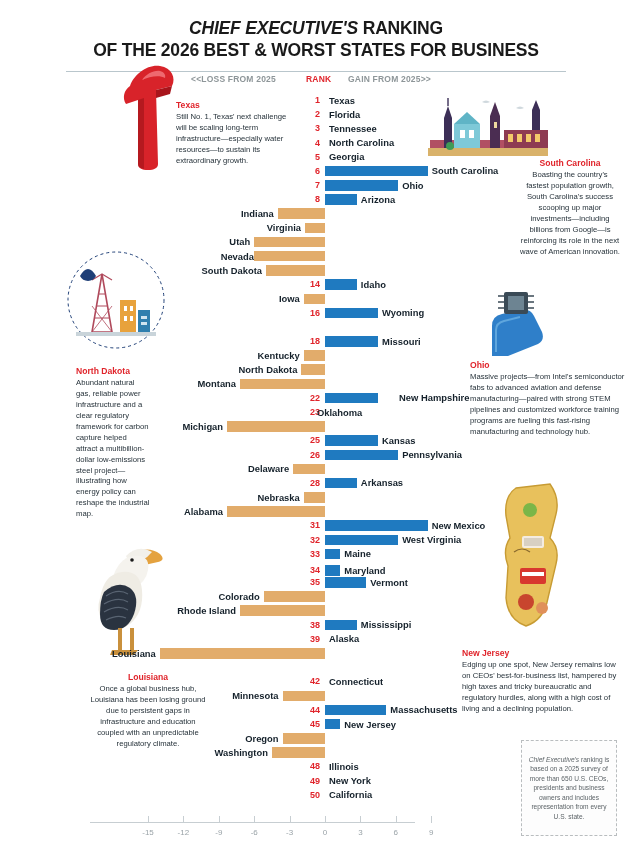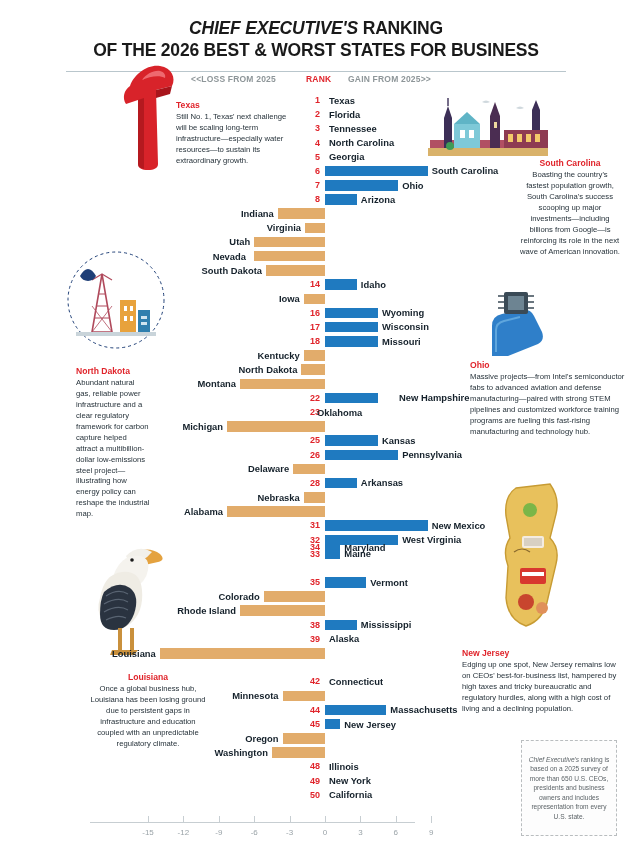--- a/index.html
+++ b/index.html
@@ -229,21 +229,21 @@
       <div class="bar-label left" style="right: 331.06px;">Virginia</div>
     </div>
     <div class="row" style="top: 141.8px;">
       <div class="rank-num">11</div>
       <div class="bar loss" style="width: 70.8px; left: 254.2px;"></div>
       <div class="bar-label left" style="right: 381.8px;">Utah</div>
     </div>
     <div class="row" style="top: 155.98px;">
       <div class="rank-num">12</div>
       <div class="bar loss" style="width: 70.8px; left: 254.2px;"></div>
-      <div class="bar-label left" style="right: 386px; margin-left: 36px;">Nevada</div>
+      <div class="bar-label left" style="right: 378px; margin-left: 36px;">Nevada</div>
     </div>
     <div class="row" style="top: 170.16px;">
       <div class="rank-num">13</div>
       <div class="bar loss" style="width: 59px; left: 266px;"></div>
       <div class="bar-label left" style="right: 370px;">South Dakota</div>
     </div>
     <div class="row" style="top: 184.34px;">
       <div class="rank-num">14</div>
       <div class="bar gain" style="width: 31.86px;"></div>
       <div class="bar-label right" style="left: 360.86px;">Idaho</div>
@@ -251,25 +251,20 @@
     <div class="row" style="top: 198.52px;">
       <div class="rank-num">15</div>
       <div class="bar loss" style="width: 21.24px; left: 303.76px;"></div>
       <div class="bar-label left" style="right: 332.24px;">Iowa</div>
     </div>
     <div class="row" style="top: 212.7px;">
       <div class="rank-num">16</div>
       <div class="bar gain" style="width: 53.1px;"></div>
       <div class="bar-label right" style="left: 382.1px;">Wyoming</div>
     </div>
-    <div class="row" style="top: 226.88px;">
-      <div class="rank-num">17</div>
-      <div class="bar gain" style="width: 53.1px;"></div>
-      <div class="bar-label right" style="left: 382.1px;">Wisconsin</div>
-    </div>
     <div class="row" style="top: 241.06px;">
       <div class="rank-num">18</div>
       <div class="bar gain" style="width: 53.1px;"></div>
       <div class="bar-label right" style="left: 382.1px;">Missouri</div>
     </div>
     <div class="row" style="top: 255.24px;">
       <div class="rank-num">19</div>
       <div class="bar loss" style="width: 21.24px; left: 303.76px;"></div>
       <div class="bar-label left" style="right: 332.24px;">Kentucky</div>
     </div>
@@ -335,21 +330,21 @@
     <div class="row" style="top: 439.58px;">
       <div class="rank-num">32</div>
       <div class="bar gain" style="width: 73.16px;"></div>
       <div class="bar-label right" style="left: 402.16px;">West Virginia</div>
     </div>
     <div class="row" style="top: 453.76px;">
       <div class="rank-num">33</div>
       <div class="bar gain" style="width: 15.34px;"></div>
       <div class="bar-label right" style="left: 344.34px;">Maine</div>
     </div>
-    <div class="row" style="top: 447px;">
+    <div class="row" style="top: 470px;">
       <div class="rank-num">34</div>
       <div class="bar gain" style="width: 15.34px;"></div>
       <div class="bar-label right" style="left: 344.34px;">Maryland</div>
     </div>
     <div class="row" style="top: 482.12px;">
       <div class="rank-num">35</div>
       <div class="bar gain" style="width: 41.3px;"></div>
       <div class="bar-label right" style="left: 370.3px;">Vermont</div>
     </div>
     <div class="row" style="top: 496.3px;">

